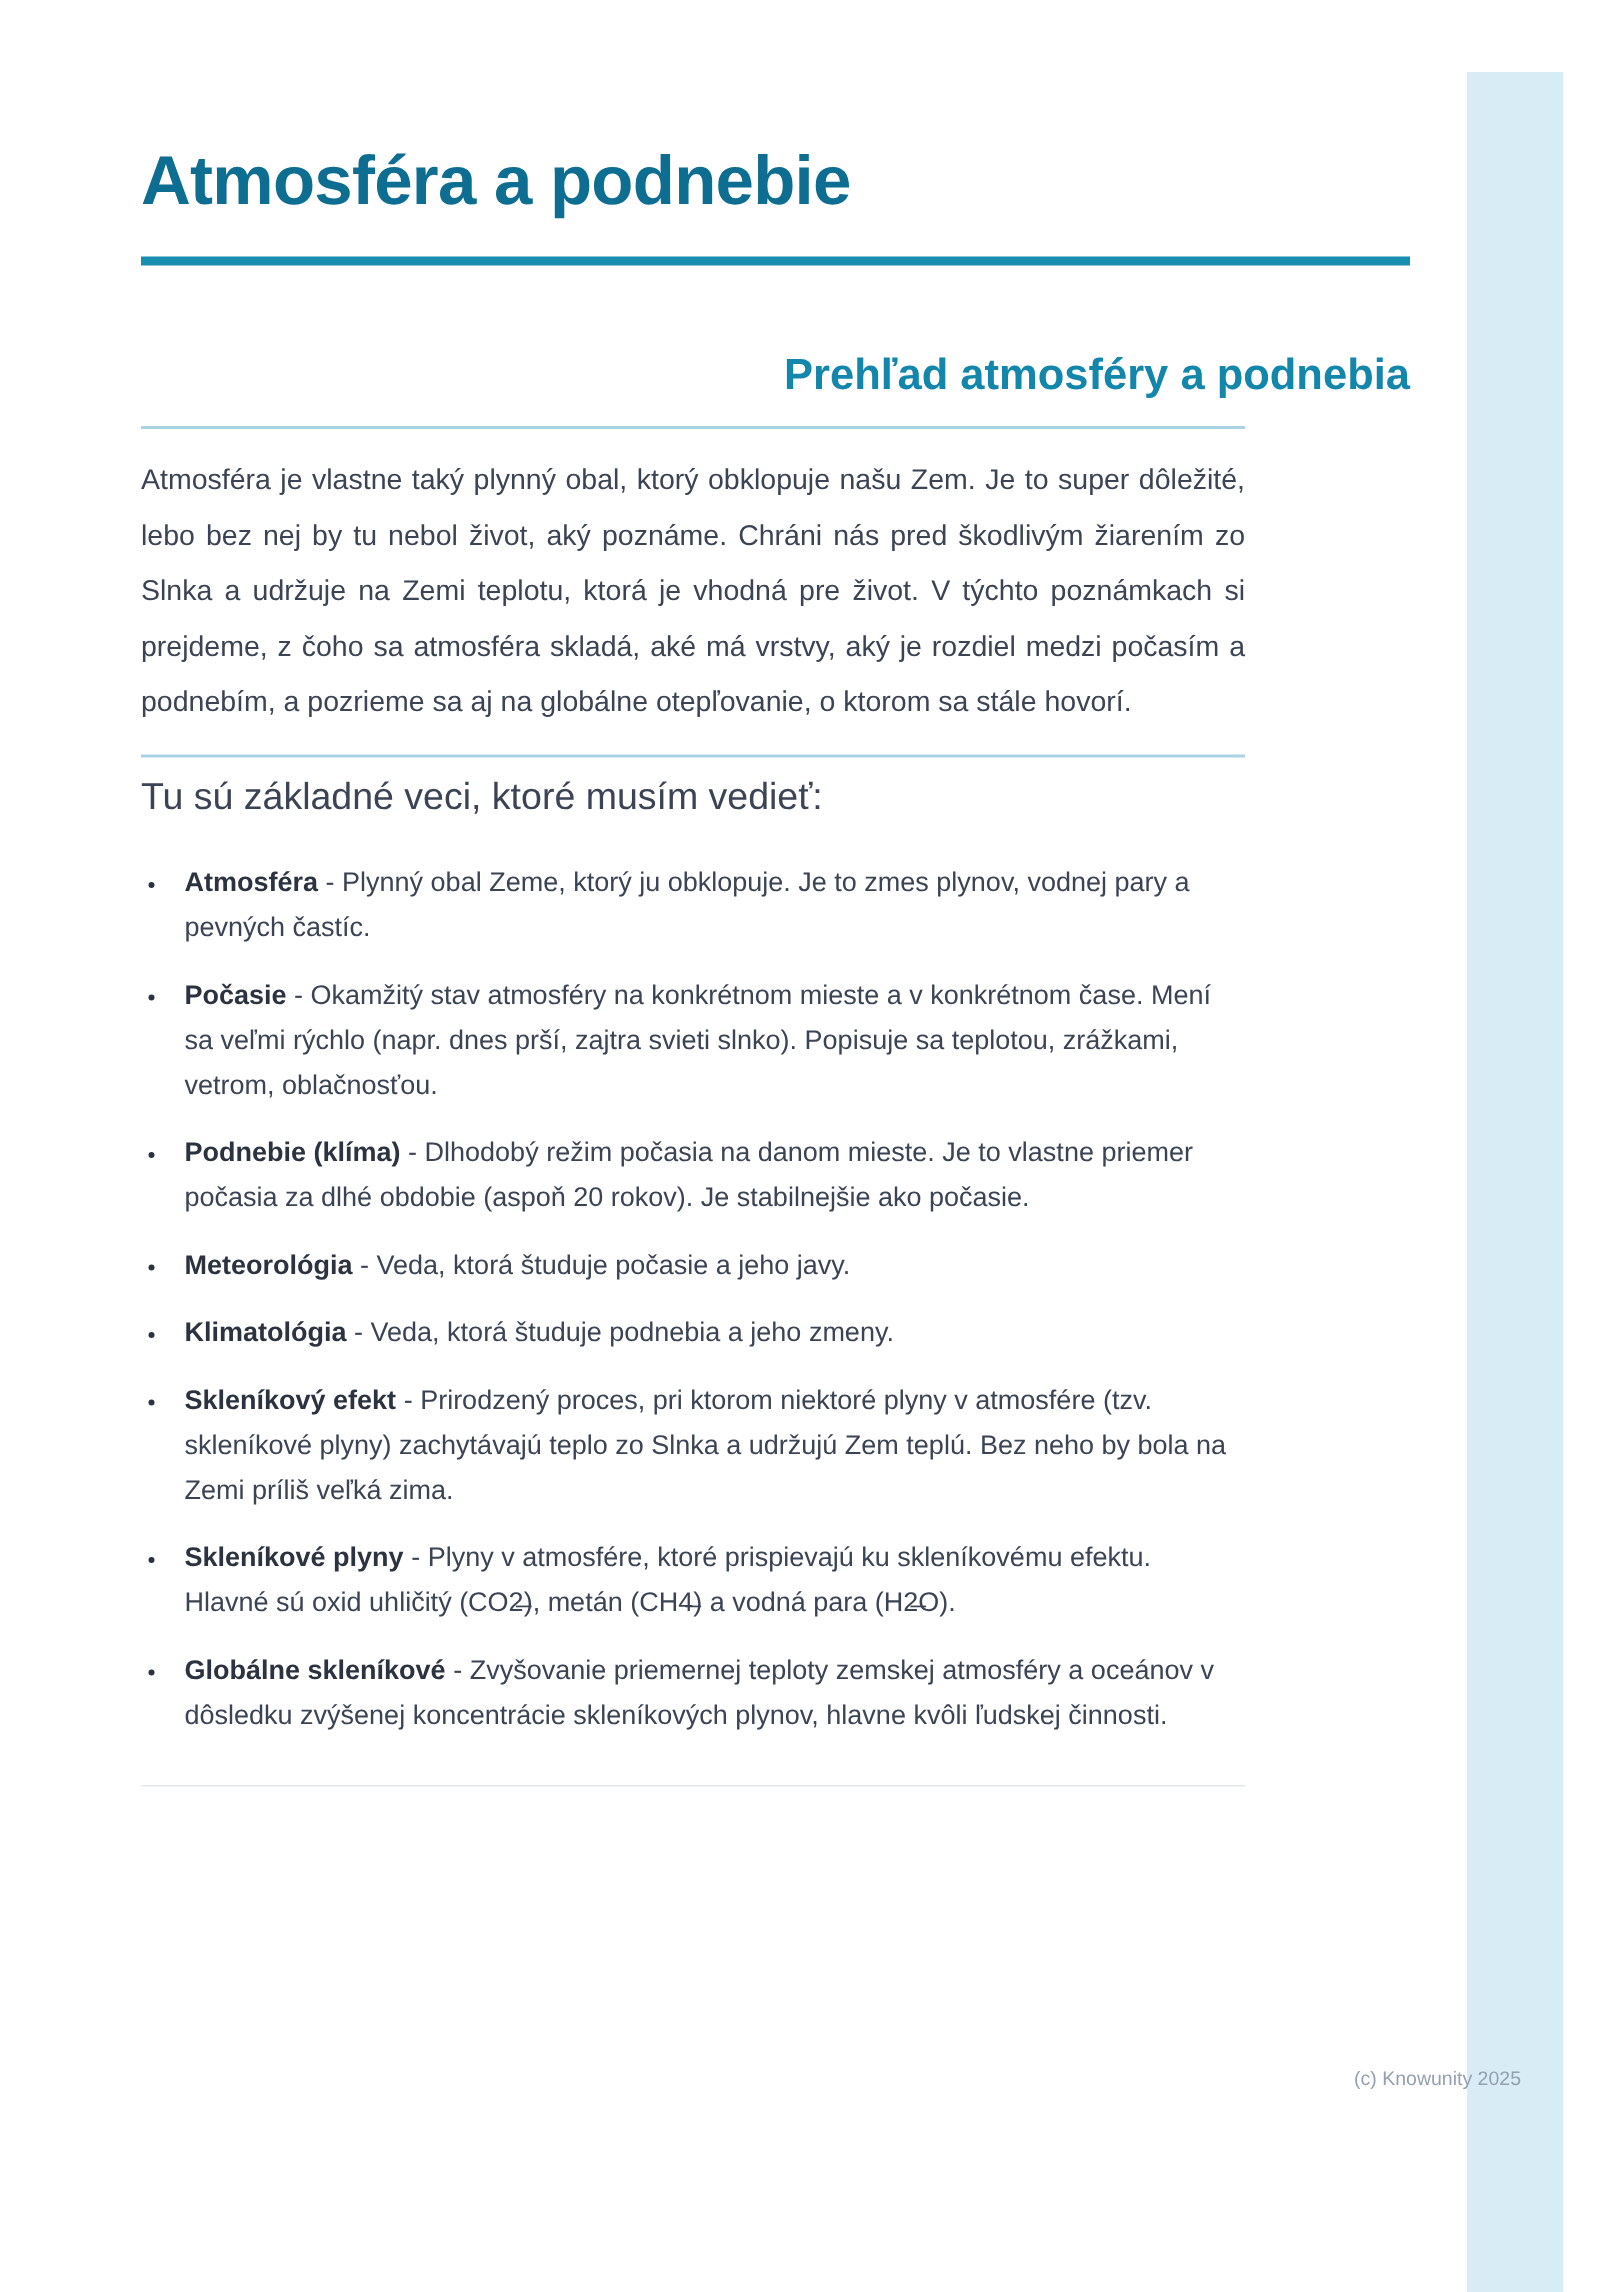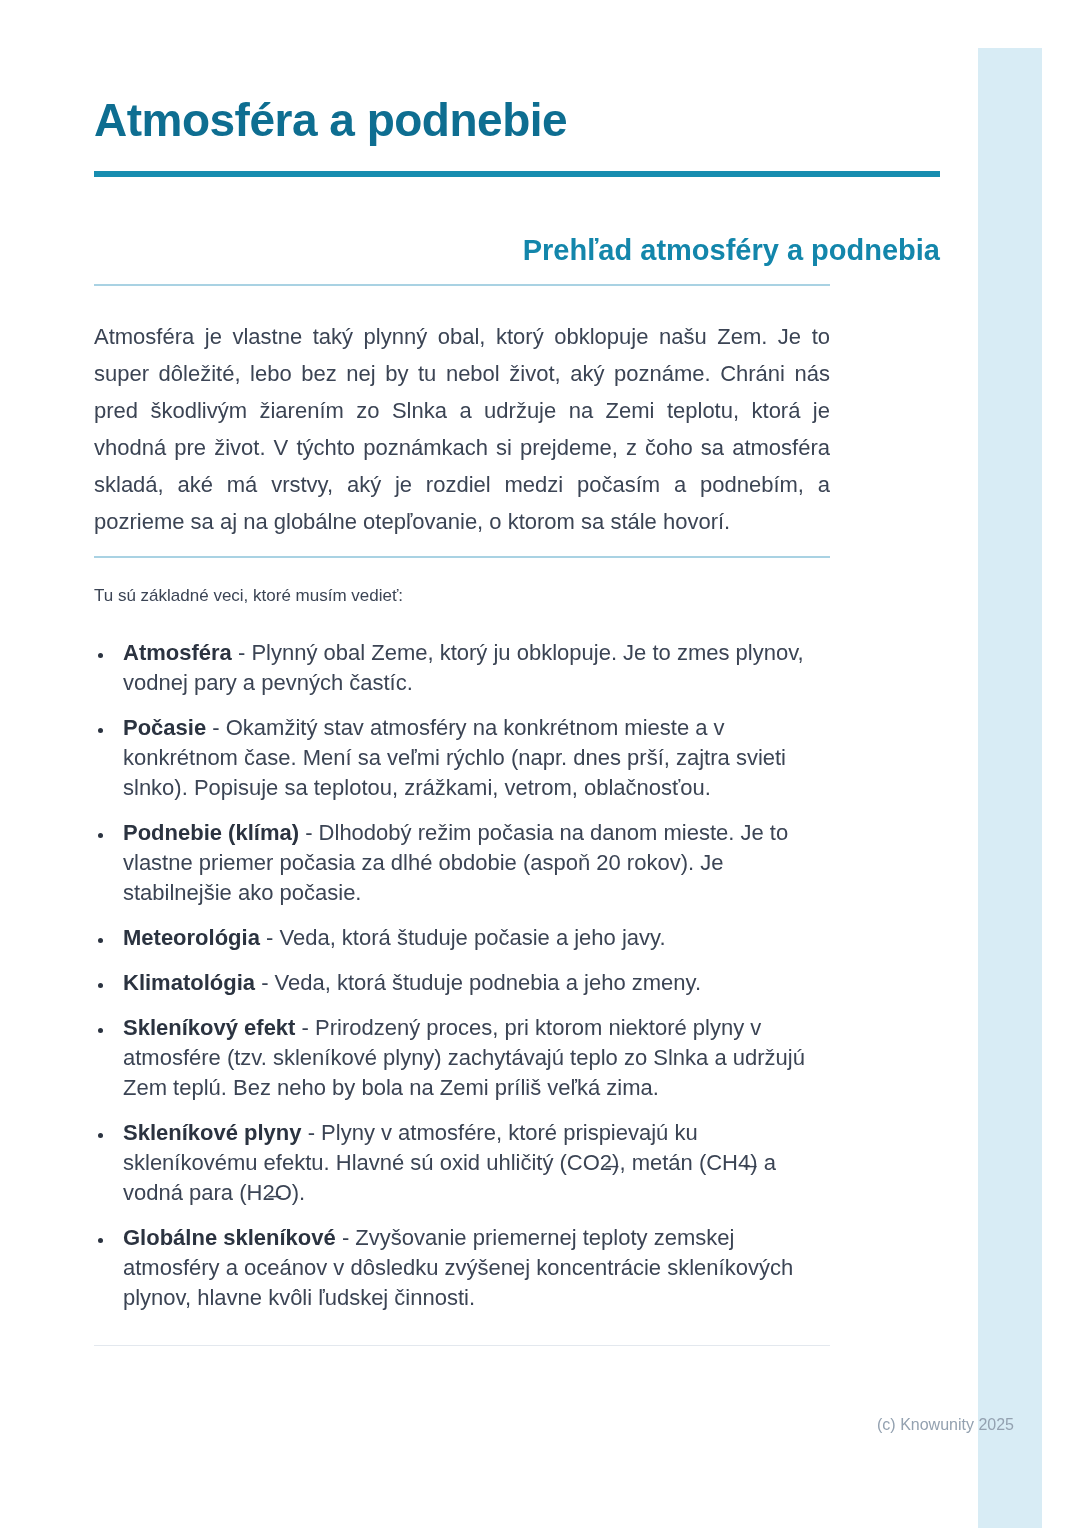--- a/index.html
+++ b/index.html
@@ -60,61 +60,61 @@
   }
   .h2-first { margin-top: 56px; text-align: right; }
   .h2-second { margin-top: 46px; }
   .section-rule {
     margin-top: 16px;
     width: 736px;
     height: 2px;
     background: var(--rule_thin);
   }
   p.body-paragraph {
-    margin-top: 32px;
+    margin-top: 16px;
     width: 736px;
-    font-size: 22px;
+    font-size: 19px;
     line-height: 37px;
     text-align: justify;
     color: var(--body);
   }
   p.intro {
-    margin-top: 24px;
+    margin-top: 12px;
     width: 736px;
-    font-size: 17px;
+    font-size: 25px;
     line-height: 28px;
     color: var(--body);
   }
   ul.def-list {
     margin-top: 28px;
     width: 726px;
     padding-left: 20px;
     list-style: disc;
   }
   ul.def-list li {
     padding-left: 9px;
-    font-size: 22px;
+    font-size: 18px;
     line-height: 30px;
     margin-bottom: 15px;
     color: var(--body);
   }
   ul.def-list li::marker { color: #2b3340; font-size: 16px; }
   .term { font-weight: 700; color: #2b3340; }
   .desc { font-weight: 400; }
   .bottom-rule {
     margin-top: 32px;
     width: 736px;
     height: 1px;
     background: #e3e8ee;
   }
   .footer {
     position: absolute;
-    top: 1416px;
+    top: 1378px;
     right: 66px;
-    font-size: 16px;
+    font-size: 13px;
     color: var(--footer);
   }
 </style>
 </head>
 <body>
 
 <div class="page">
 
   <div class="accent-strip"></div>
 

